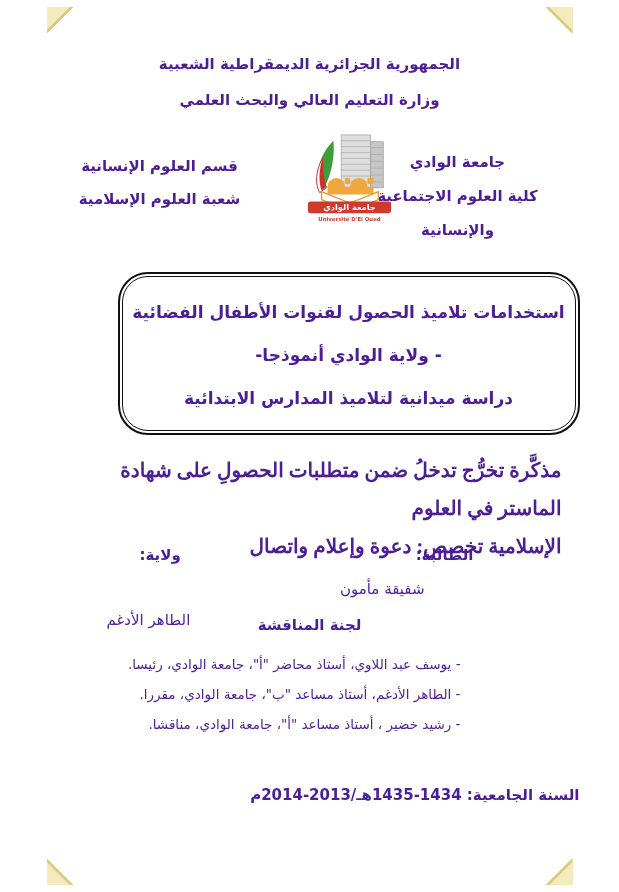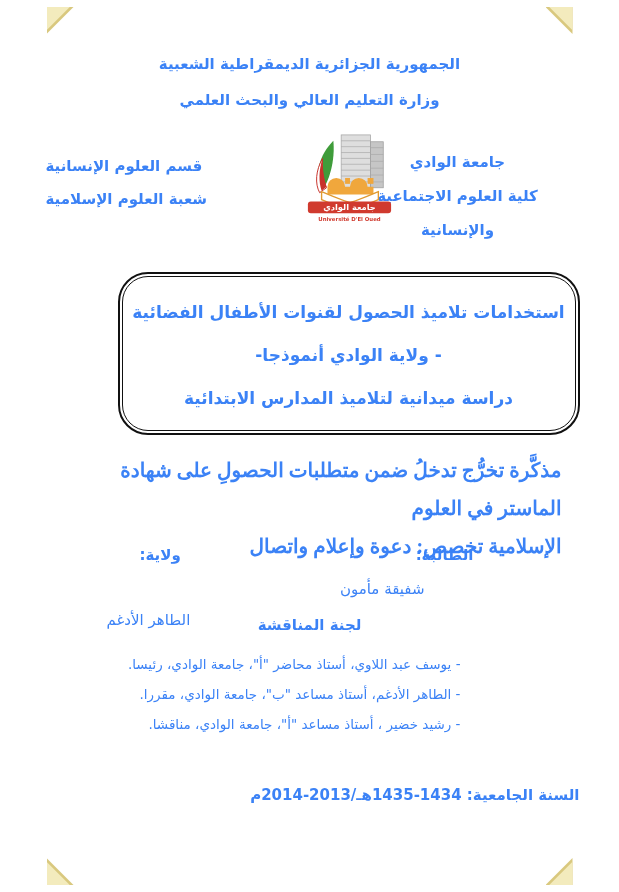--- a/index.html
+++ b/index.html
@@ -2,21 +2,21 @@
 <html lang="ar" dir="rtl"><head>
 <meta charset="utf-8">
 <style>
   html,body{margin:0;padding:0;background:#ffffff;}
   .page{
     position:relative;
     width:540px;height:892px;
     margin:0 auto;
     background:#ffffff;
     font-family:"DejaVu Sans", sans-serif;
-    color:#3b82f6;
+    color:#4c1d95;
     direction:rtl;
     overflow:hidden;
   }
   
   .corner{position:absolute;width:27px;height:27px;}
   .corner .outer,.corner .inner{position:absolute;inset:0;}
   .corner .outer{background:#d9c87e;}
   .corner .inner{background:#f3ebbd;}
   .corner.tl{top:7px;left:7px;}
   .corner.tl .outer{clip-path:polygon(0 0,100% 0,0 100%);}
@@ -27,21 +27,21 @@
   .corner.bl{bottom:7px;left:7px;}
   .corner.bl .outer{clip-path:polygon(0 0,0 100%,100% 100%);}
   .corner.bl .inner{clip-path:polygon(0 14%,0 100%,86% 100%);}
   .corner.br{bottom:7px;right:7px;}
   .corner.br .outer{clip-path:polygon(100% 0,100% 100%,0 100%);}
   .corner.br .inner{clip-path:polygon(100% 14%,100% 100%,14% 100%);}
   
   .line-republic{position:absolute;top:55px;left:0;right:0;text-align:center;font-size:15px;font-weight:bold;}
   .line-ministry{position:absolute;top:91px;left:0;right:0;text-align:center;font-size:15px;font-weight:bold;}
   .uni-block{position:absolute;top:145px;right:6px;width:232px;text-align:center;font-size:15px;font-weight:bold;line-height:34px;}
-  .dept-block{position:absolute;top:150px;left:6px;width:228px;text-align:left;font-size:15px;font-weight:bold;line-height:33px;}
+  .dept-block{position:absolute;top:150px;left:6px;width:228px;text-align:center;font-size:15px;font-weight:bold;line-height:33px;}
   .logo-wrap{position:absolute;top:131px;left:250px;width:118px;height:92px;}
   
   .title-box{
     position:absolute;top:272px;left:78px;width:462px;height:163px;
     border:2.5px solid #111;border-radius:30px;box-sizing:border-box;
   }
   .title-box-inner{
     position:absolute;inset:2px;
     border:1px solid #111;border-radius:26px;
     padding-top:14px;box-sizing:border-box;

